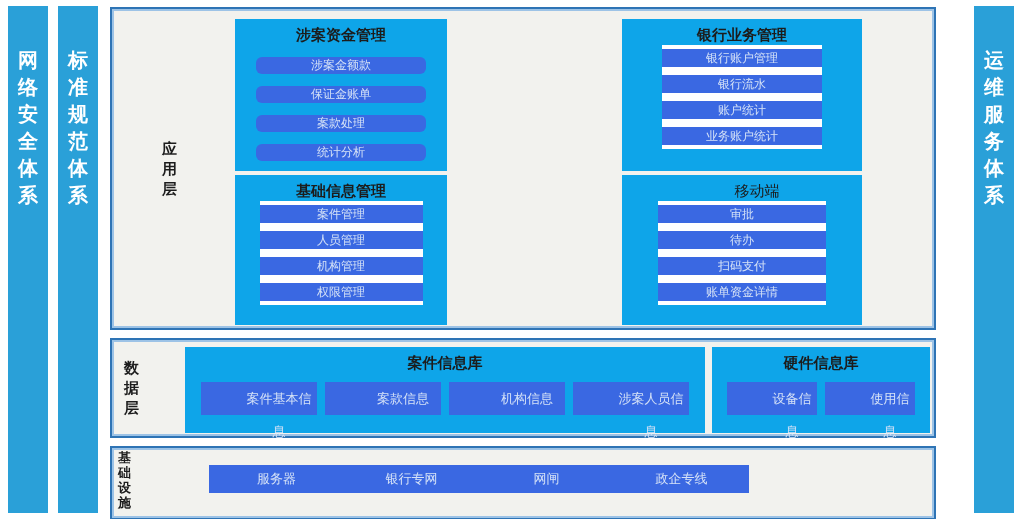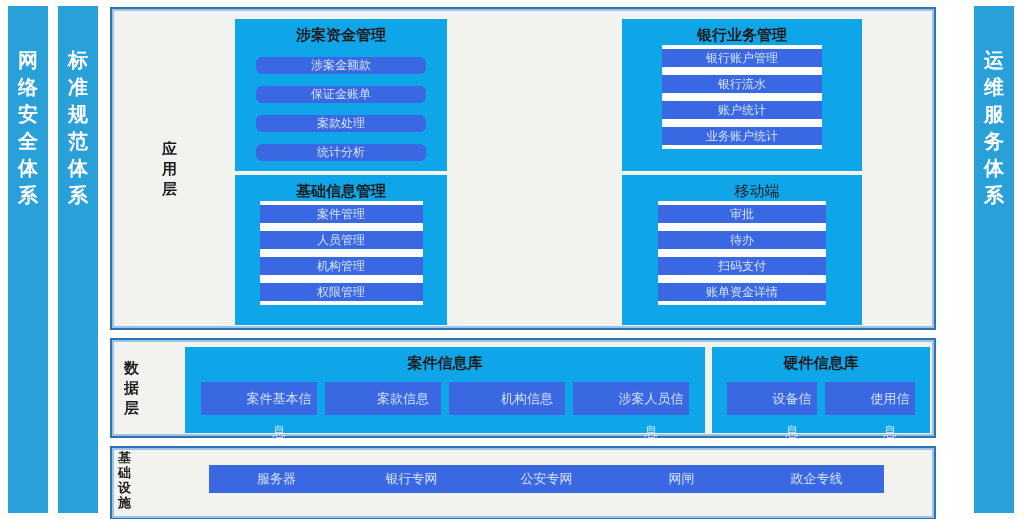--- a/index.html
+++ b/index.html
@@ -131,19 +131,18 @@
         <div class="btn">使用信息</div>
       </div>
     </div>
   </div>
 
   <div class="layer layer-infra">
     <div class="layer-label label-infra">基础设施</div>
     <div class="infra-row">
       <div class="btn">服务器</div>
       <div class="btn">银行专网</div>
-      <div class="btn">公安专网</div>
       <div class="btn">网闸</div>
       <div class="btn">政企专线</div>
     </div>
   </div>
 
 </div>
 
 </body></html>

